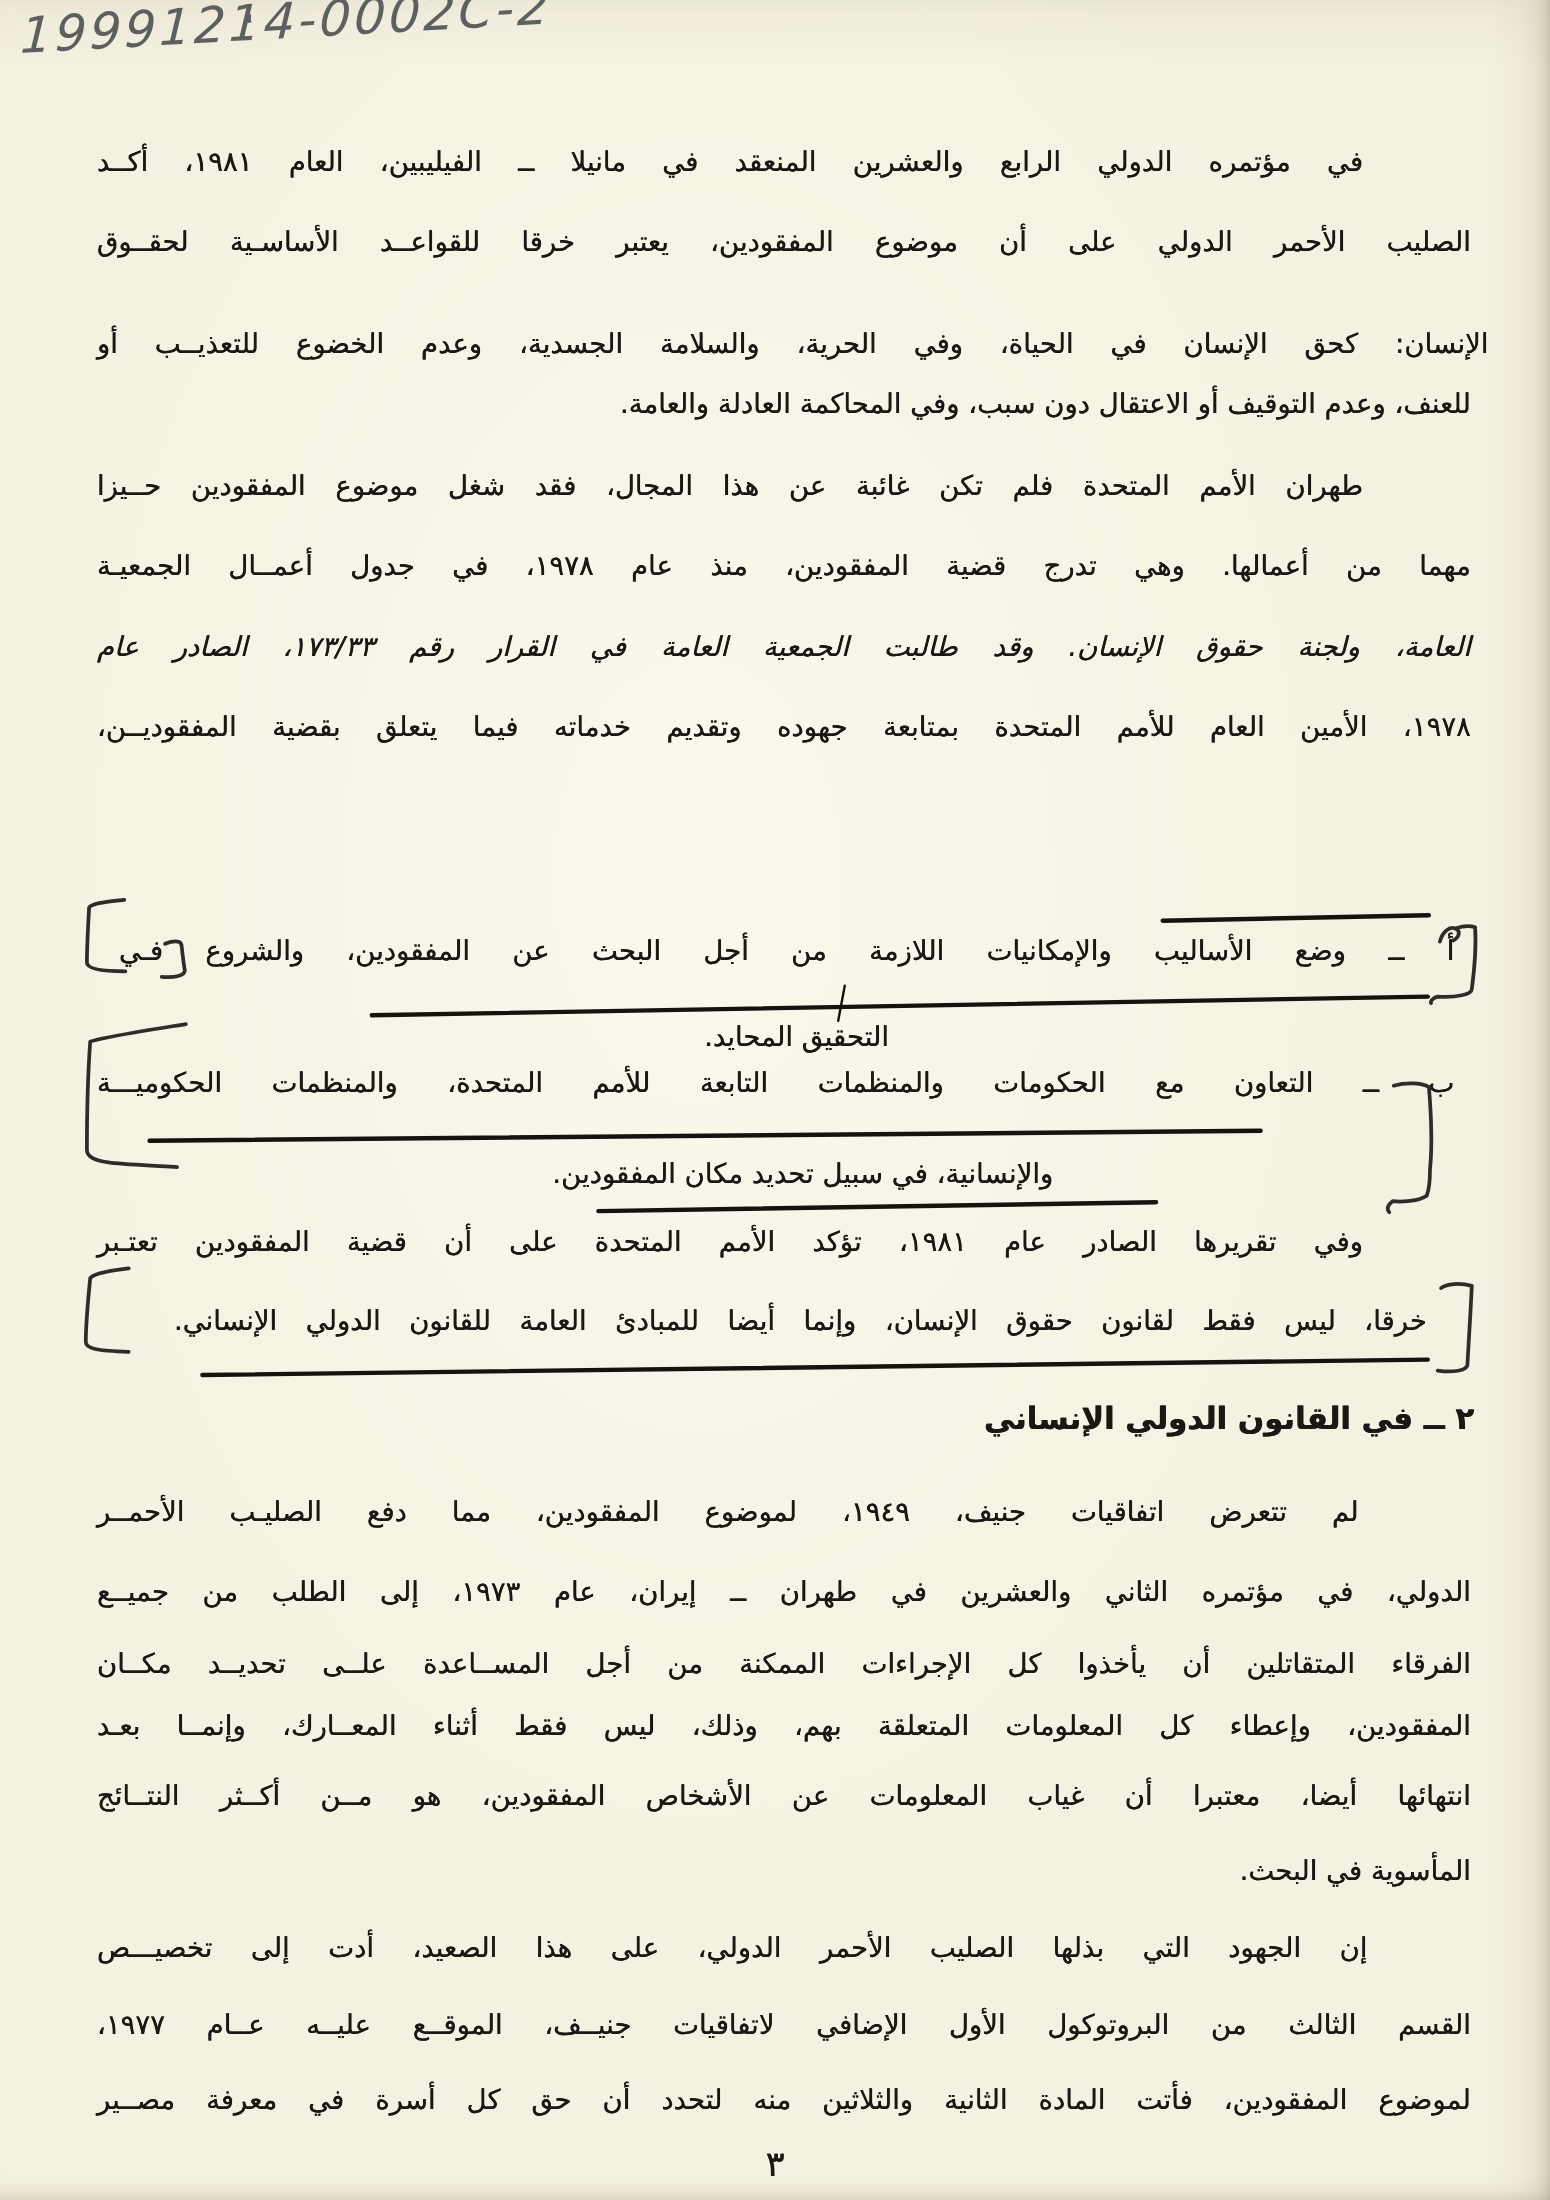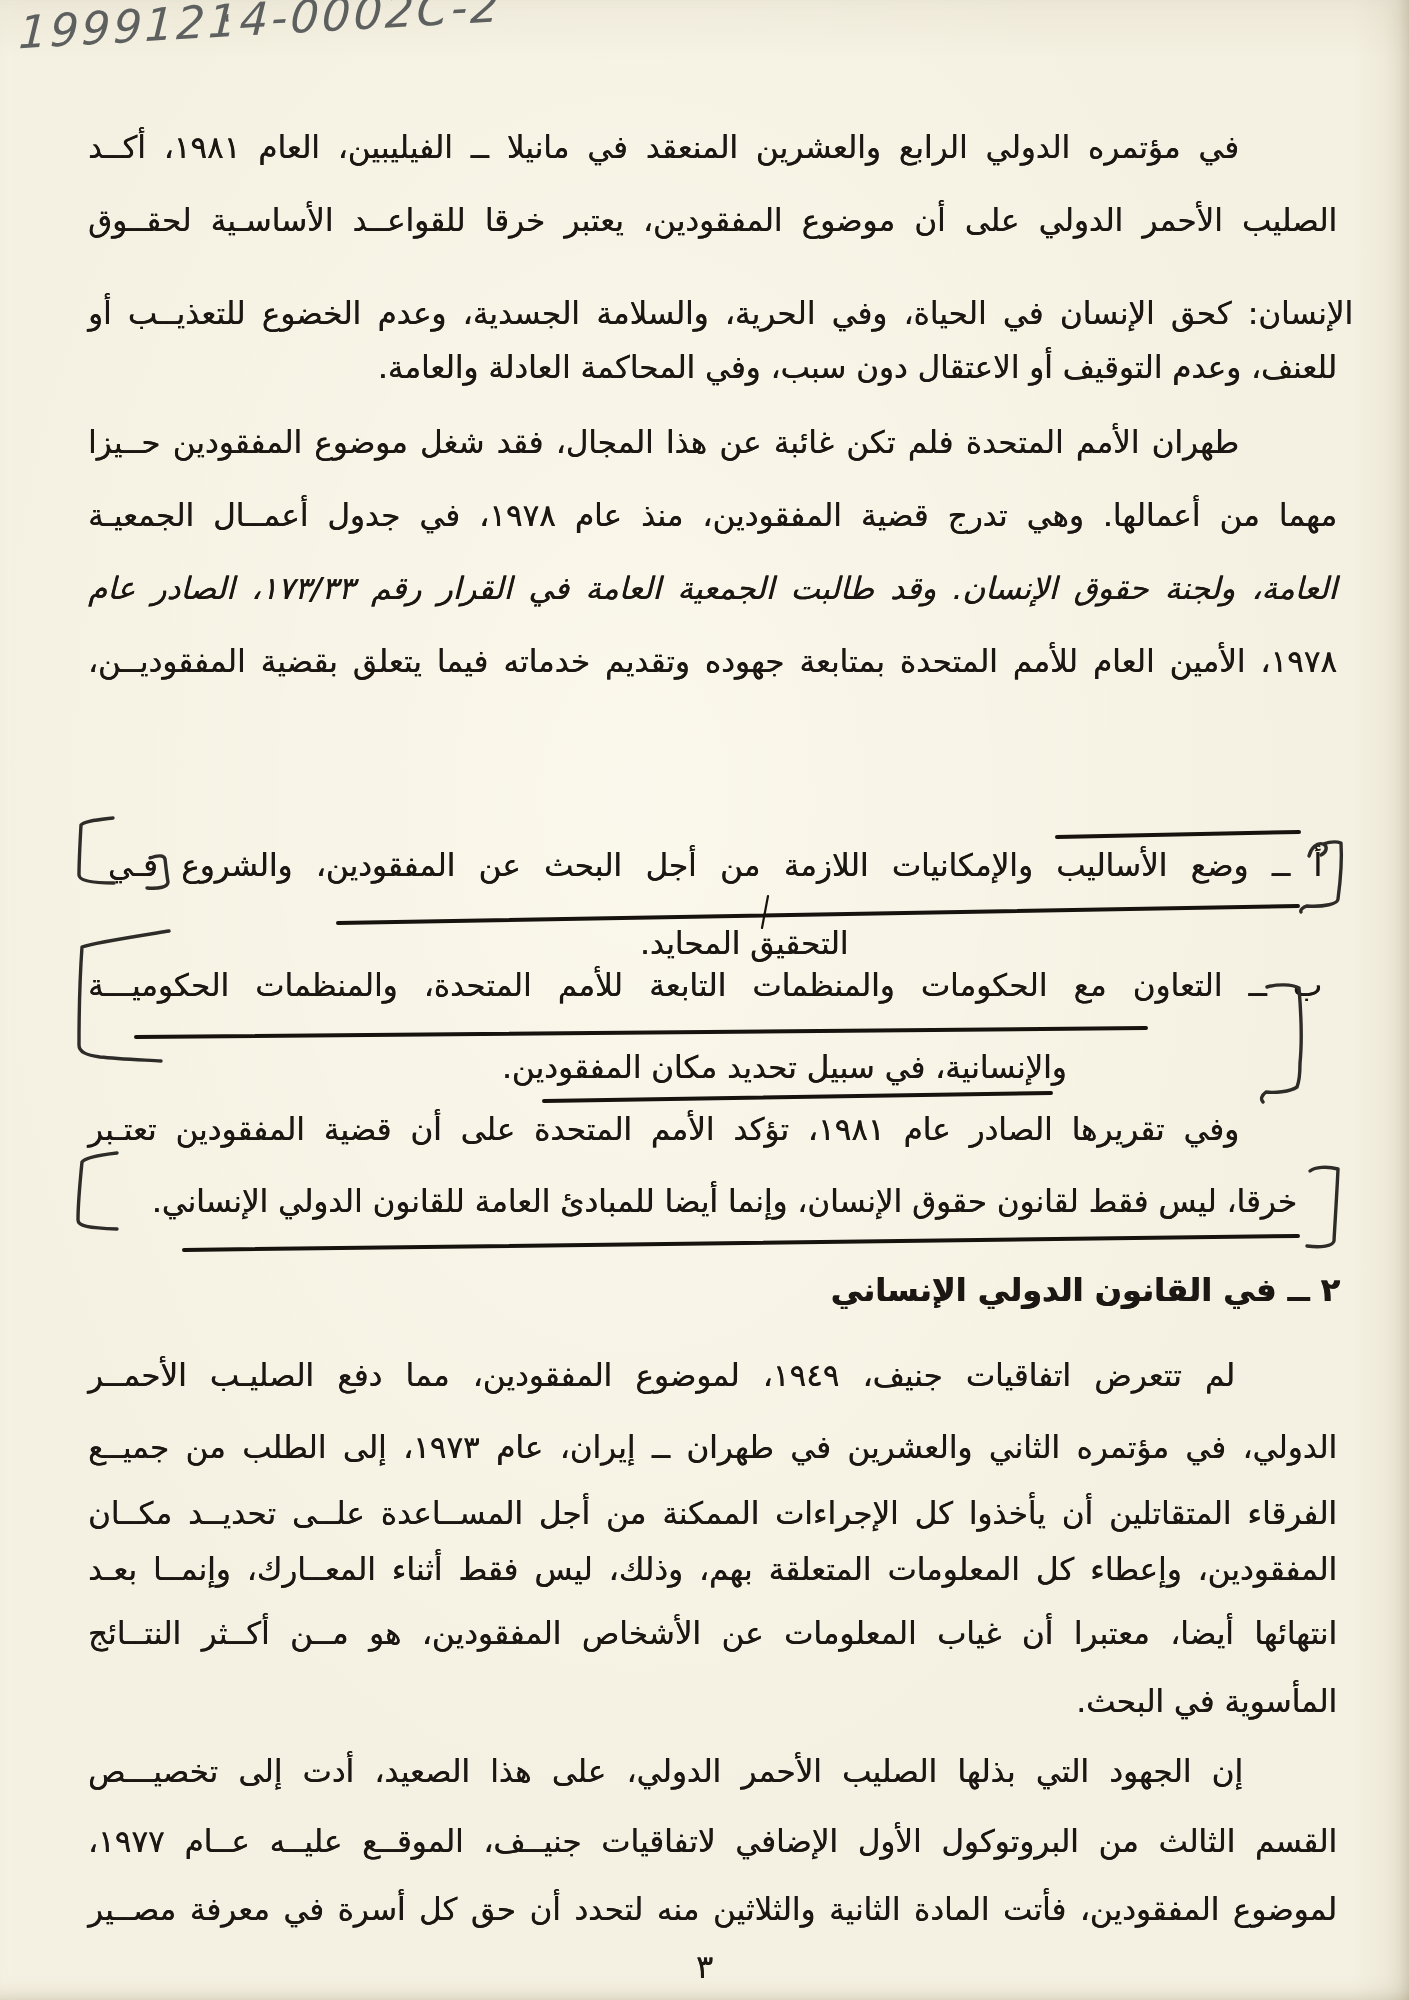--- a/index.html
+++ b/index.html
@@ -16,30 +16,30 @@
                inset 0 -16px 26px -20px rgba(110,95,55,.35),
                inset 10px 8px 30px -24px rgba(255,255,250,.9);
     overflow:hidden;
     font-family:"DejaVu Sans", sans-serif;
   }
   .print{
     position:absolute;
     direction:rtl;
     unicode-bidi:plaintext;
     color:#1b1713;
-    font-size:31px;
+    font-size:25px;
     line-height:46px;
     height:48px;
     text-shadow:.35px 0 0 currentColor;
     letter-spacing:0;
   }
   .just{text-align:justify;text-align-last:justify;text-justify:inter-word;white-space:nowrap;}
   .rt{text-align:right;white-space:nowrap;}
   .anchor{white-space:nowrap;}
-  .heading{font-weight:bold;font-size:32px;text-shadow:.6px 0 0 currentColor;}
+  .heading{font-weight:bold;font-size:28px;text-shadow:.6px 0 0 currentColor;}
   .handwriting{
     position:absolute;left:20px;top:6px;
     color:#5d605f;
     font-size:45px;
     font-style:italic;
     letter-spacing:3px;
     transform:rotate(-3.2deg) skewX(-6deg);
     transform-origin:left top;
     white-space:nowrap;
   }

